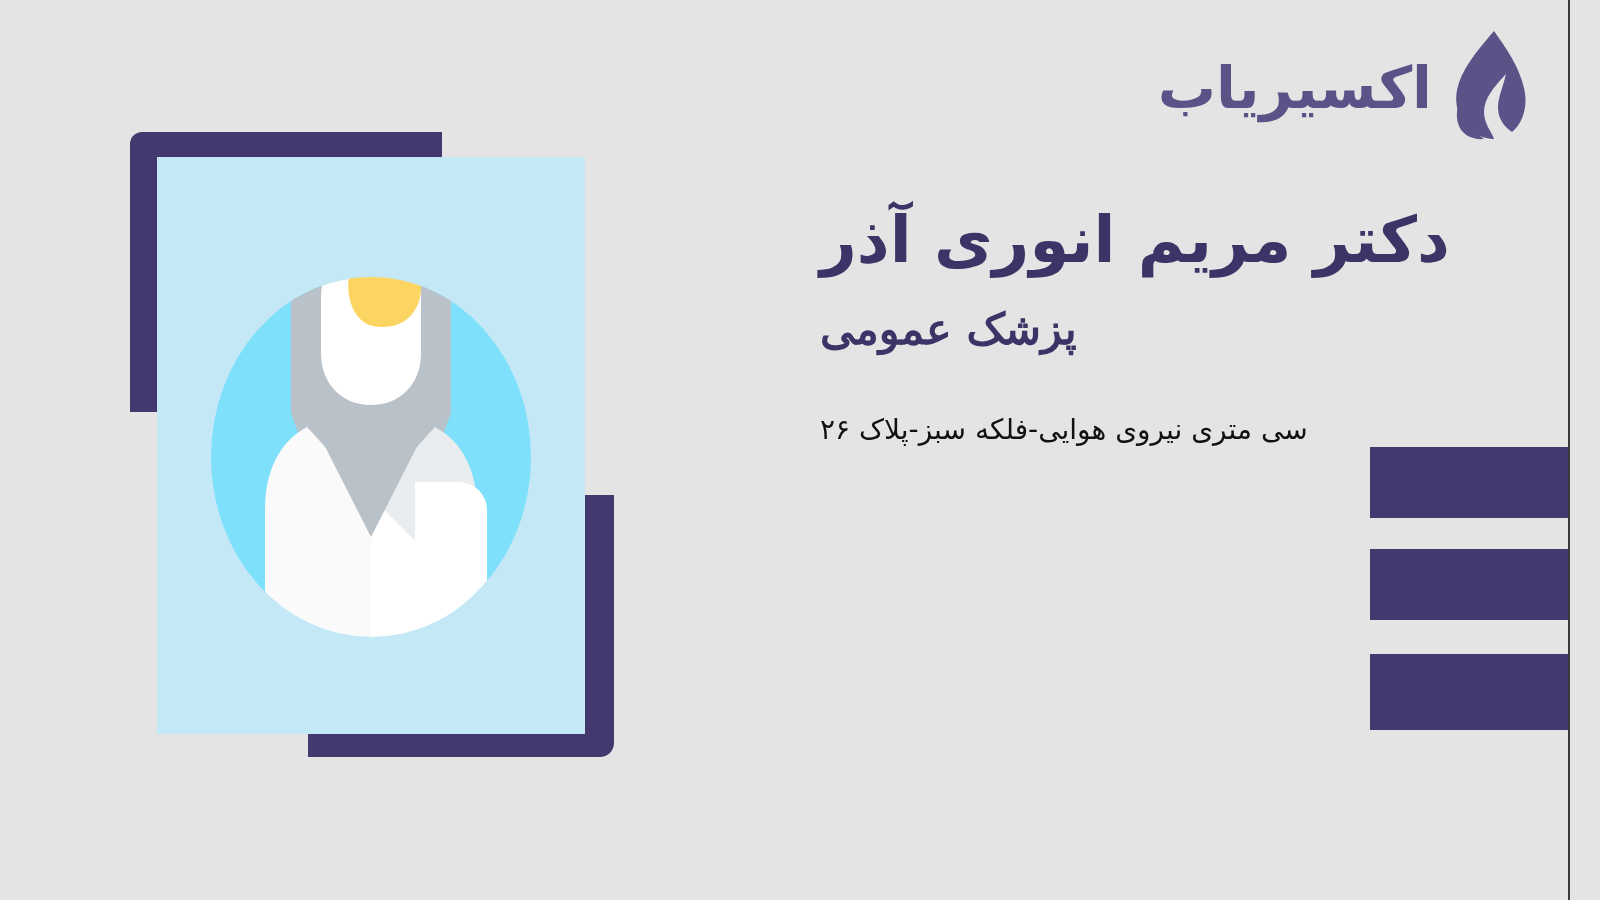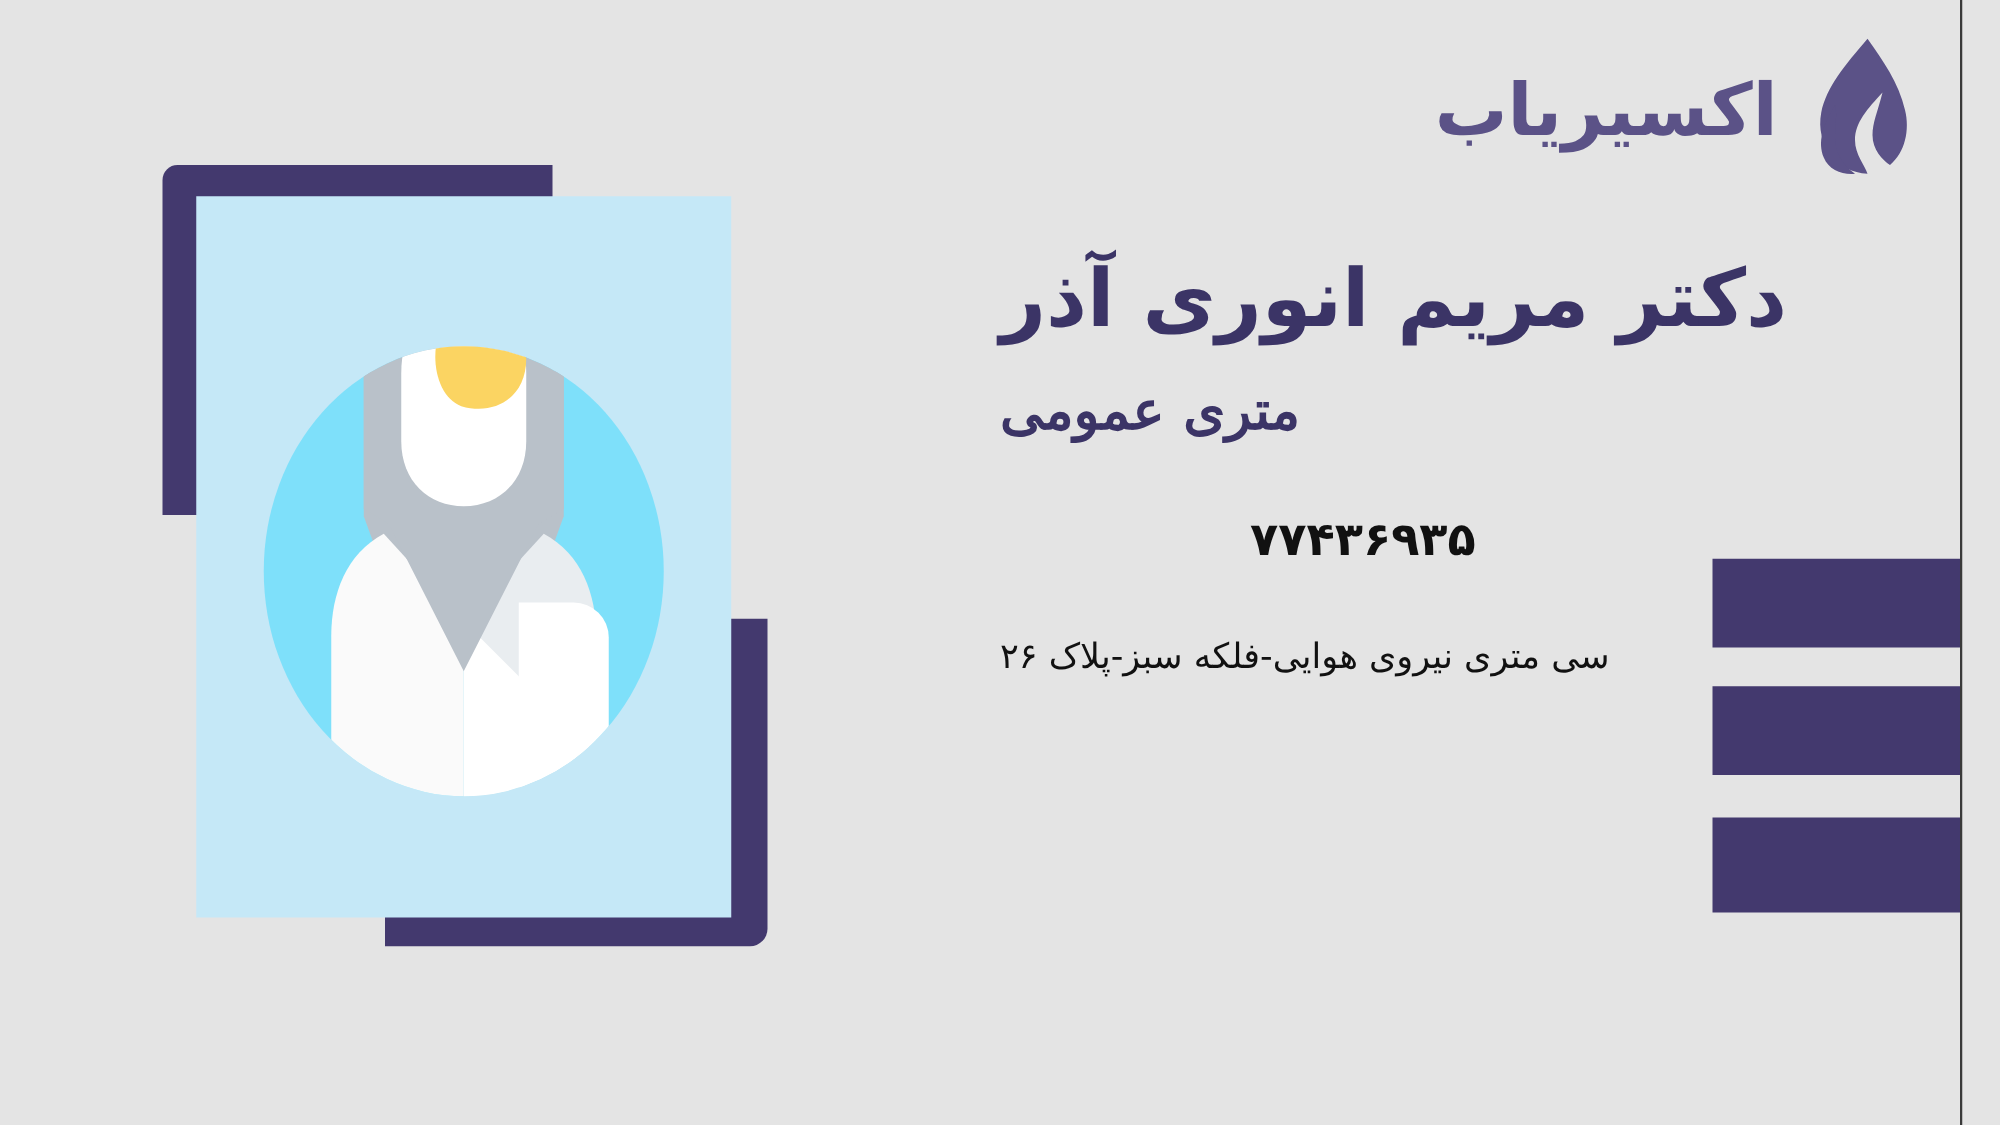--- a/index.html
+++ b/index.html
@@ -48,38 +48,38 @@
   .bar-2 { top: 549px;  height: 71px;  left: 1370px; }
   .bar-3 { top: 654px;  height: 76px;  left: 1370px; }
 
   
   .logo {
     position: absolute;
     top: 28px;
     right: 68px;
     display: flex;
     align-items: center;
-    gap: 10px;
+    gap: 0;
     direction: rtl;
   }
   .logo-mark { display: block; }
   .logo-text {
     font-size: 58px;
     font-weight: 700;
     color: #5b5287;
     letter-spacing: 1px;
     line-height: 1;
     white-space: nowrap;
   }
 
   
   .info {
     position: absolute;
     top: 200px;
-    right: 80px;
+    right: 60px;
     width: 720px;
     text-align: left;
     direction: rtl;
     margin-left: 40px;
   }
   .doctor-name {
     font-size: 64px;
     font-weight: 700;
     color: #3b3466;
     line-height: 1.25;
@@ -178,22 +178,21 @@
                  C92 94 96 76 92 60 C87 38 74 20 62 3 Z" fill="#5b5287"></path>
         <path d="M36 56 C26 72 22 86 27 98 C31 108 42 112 52 111
                  C42 104 36 94 36 82 C36 72 38 64 36 56 Z" fill="#5b5287"></path>
       </svg>
     </span>
     <span class="logo-text">اکسیریاب</span>
   </div>
 
   <div class="info">
     <h1 class="doctor-name">دکتر مریم انوری آذر</h1>
-    <div class="specialty">متری عمومی</div>
-    <div class="phone">۷۷۴۳۶۹۳۵</div>
+    <div class="specialty">پزشک عمومی</div>
     <div class="address">سی متری نیروی هوایی-فلکه سبز-پلاک ۲۶</div>
   </div>
 
   <div class="illu">
     <div class="sq-purple-tl"></div>
     <div class="sq-purple-br"></div>
     <div class="sq-blue"></div>
     <div class="avatar-wrap">
       <svg width="428" height="577" viewBox="0 0 428 577" xmlns="http://www.w3.org/2000/svg">
         <defs>

